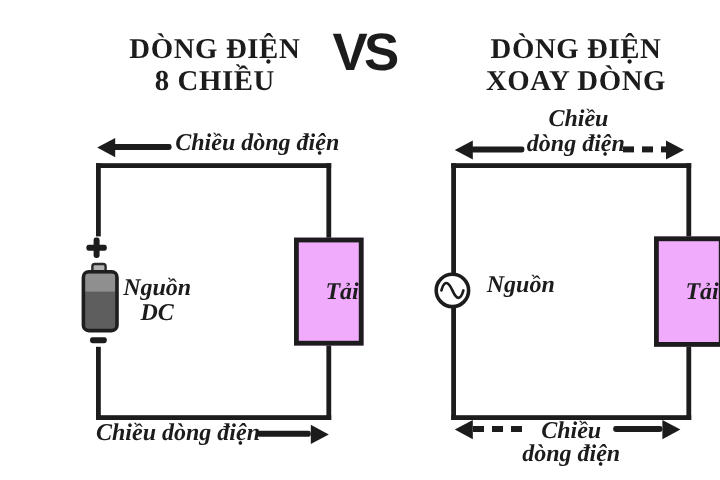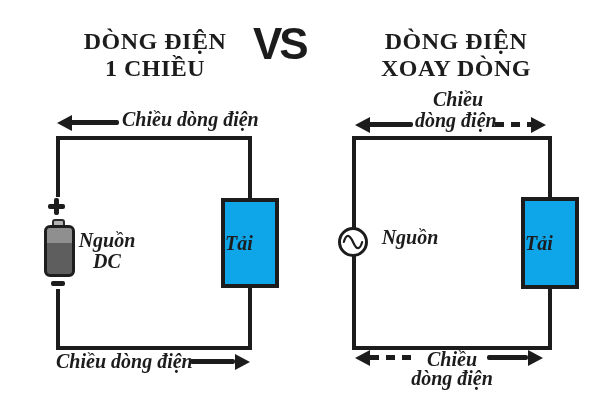--- a/index.html
+++ b/index.html
@@ -1,20 +1,20 @@
 <!DOCTYPE html>
 <html style="--ink: #1c1c1c; --background: #ffffff; --battery-top: #8f8f8f; --battery-body: #5e5e5e; --battery-tab: #b3b3b3;"><head>
 <meta charset="utf-8">
 <style>
   html,body{margin:0;padding:0;background:#fff;}
   .canvas{
     position:relative;width:600px;height:400px;background:var(--background,#fff);
     overflow:hidden;font-family:"Liberation Serif",serif;color:var(--ink,#1c1c1c);
   }
-  .abs{position:absolute;}
+  .abs{position:absolute;margin-left:24px;}
   .title{
     font-family:"Liberation Serif",serif;font-weight:bold;font-size:24px;
     line-height:27px;text-align:center;letter-spacing:.5px;white-space:nowrap;
   }
   .vs{
     font-family:"Liberation Sans",sans-serif;font-weight:bold;font-size:44px;
     line-height:1;letter-spacing:-3px;
   }
   .lbl{
     font-family:Liberation Serif, serif;font-weight:bold;font-style:italic;
@@ -24,22 +24,22 @@
   .wire{background:var(--ink,#1c1c1c);}
   .arrow-line{height:5px;background:var(--ink,#1c1c1c);border-radius:2px;}
   .arrow-dashes{
     height:5px;
     background:repeating-linear-gradient(90deg,var(--ink,#1c1c1c) 0 9px,transparent 9px 16px);
   }
   .tri{width:0;height:0;border-top:8px solid transparent;border-bottom:8px solid transparent;}
   .tri-left{border-right:15px solid var(--ink,#1c1c1c);}
   .tri-right{border-left:15px solid var(--ink,#1c1c1c);}
   .load-box{
-    box-sizing:border-box;border:4px solid var(--ink,#1c1c1c);background:#0ea5e9;
-    display:flex;align-items:center;justify-content:flex-start;
+    box-sizing:border-box;border:4px solid var(--ink,#1c1c1c);background:#f0abfc;
+    display:flex;align-items:center;justify-content:flex-end;
   }
   .ac-circle{
     box-sizing:border-box;width:30px;height:30px;border:3px solid var(--ink,#1c1c1c);
     border-radius:50%;background:#fff;display:flex;align-items:center;justify-content:center;
     color:var(--ink,#1c1c1c);
   }
   .bat-tab{
     position:absolute;left:8px;top:0;width:13px;height:9px;
     box-sizing:border-box;border:2px solid #2a2a2a;border-radius:3px 3px 0 0;
     background:var(--battery-tab,#b3b3b3);
@@ -54,21 +54,21 @@
   .plus-v{position:absolute;left:6px;top:0;width:5px;height:17px;background:var(--ink,#1c1c1c);border-radius:2px;}
   .minus-bar{width:14px;height:5px;background:var(--ink,#1c1c1c);border-radius:2px;}
 </style>
 </head>
 <body>
 
 <div class="canvas">
 
   <div class="abs title" style="left:57px;top:28px;width:196px;">
     <div>DÒNG ĐIỆN</div>
-    <div>1 CHIỀU</div>
+    <div>8 CHIỀU</div>
   </div>
   <div class="abs vs" style="left:253px;top:22px;">VS</div>
   <div class="abs title" style="left:360px;top:28px;width:192px;">
     <div>DÒNG ĐIỆN</div>
     <div>XOAY DÒNG</div>
   </div>
 
   <div class="abs tri tri-left" style="left:57px;top:115px;"></div>
   <div class="abs arrow-line" style="left:70px;top:120px;width:49px;"></div>
   <div class="abs lbl" style="left:122px;top:109px;">Chiều dòng điện</div>

